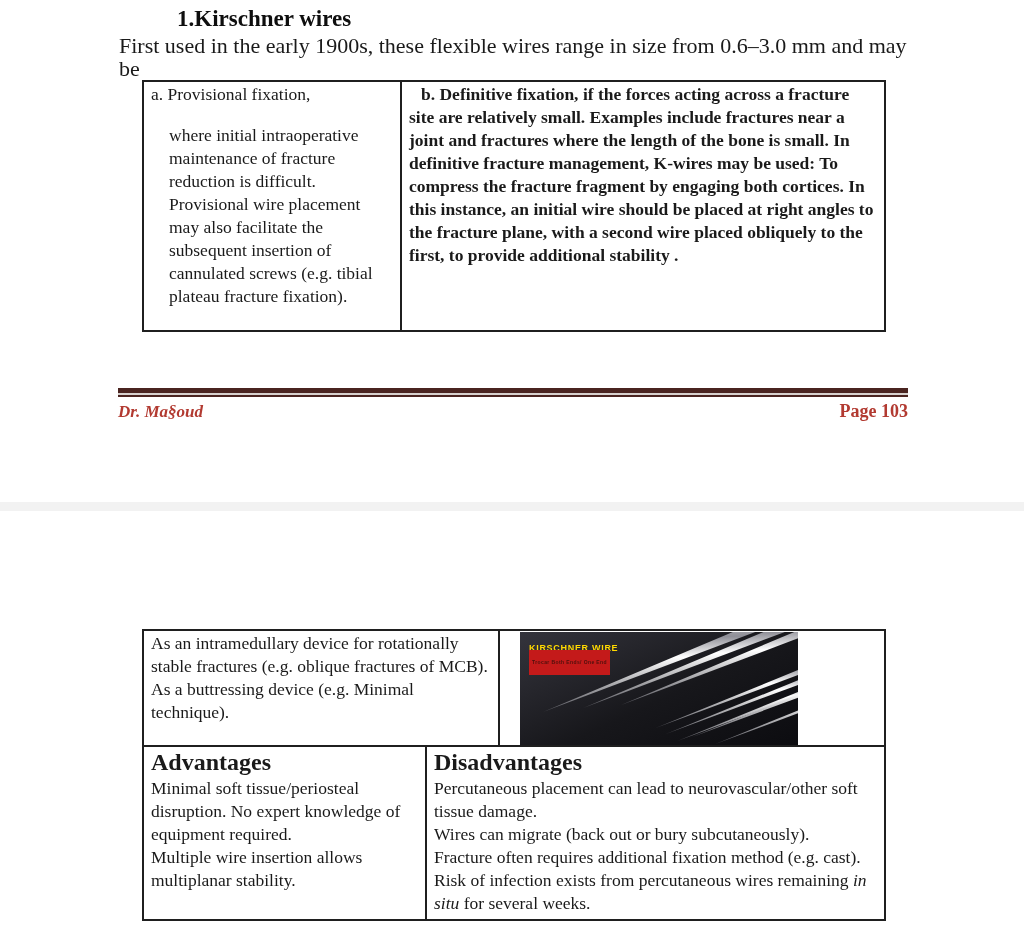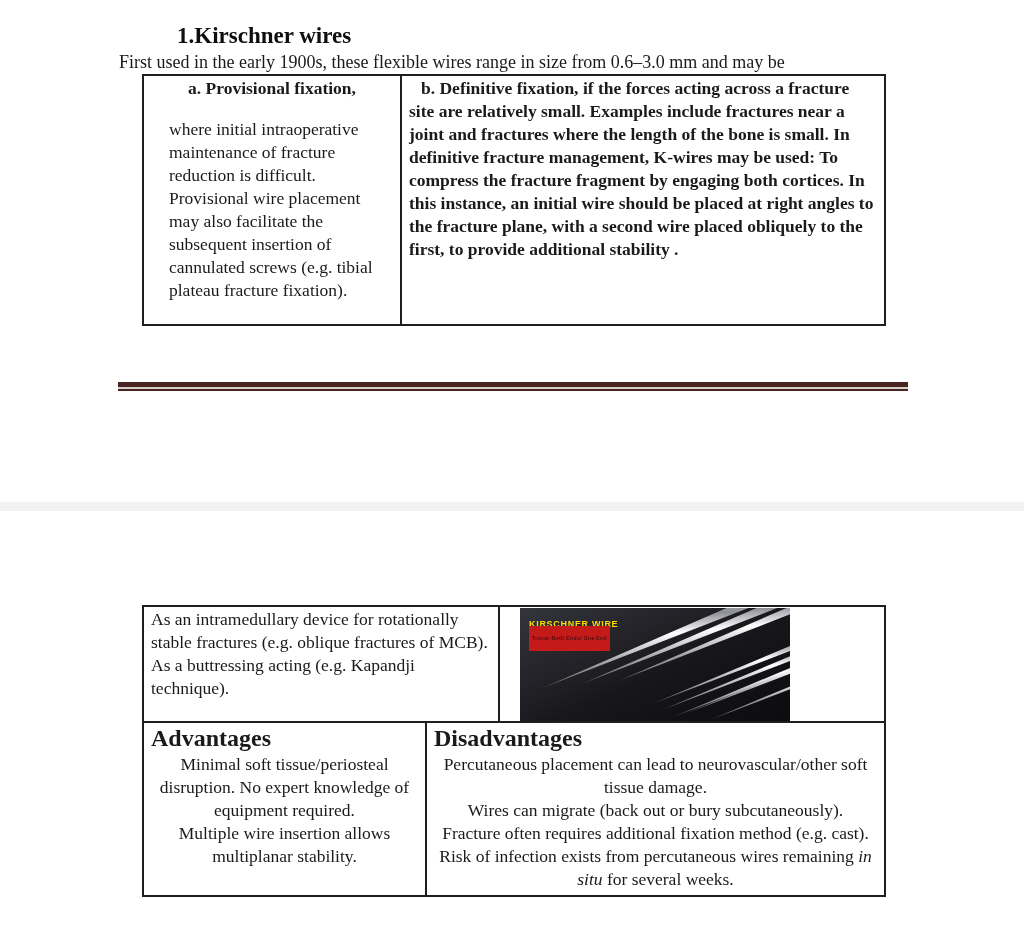--- a/index.html
+++ b/index.html
@@ -3,70 +3,69 @@
 <meta charset="utf-8">
 <style>
   html,body{margin:0;padding:0;}
   body{
     width:1024px;height:947px;background:#ffffff;overflow:hidden;
     font-family:"Liberation Serif",serif;color:#1a1a1a;
   }
   
   .page1{height:502px;background:#ffffff;}
   .doc-title{
-    margin:0 0 0 177px;padding-top:21px;
+    margin:0 0 0 177px;padding-top:4px;
     font-size:23px;line-height:30px;font-weight:bold;color:#0e0e0e;
   }
-  .intro-line{margin-left:119px;width:800px;font-size:18px;line-height:23px;}
+  .intro-line{margin-left:119px;width:800px;font-size:22px;line-height:23px;}
   .intro-line.indent{margin-left:142px;}
   table.doc{border-collapse:collapse;table-layout:fixed;margin-left:142px;}
   table.doc td{
     border:2px solid #1f1f1f;vertical-align:top;
     font-size:17.5px;line-height:23px;padding:1px 7px 4px 7px;
   }
-  .cell-a-head{font-weight:bold;text-align:center;}
+  .cell-a-head{font-weight:normal;}
   .cell-a-body{margin:18px;}
   .cell-b p{margin:0;text-indent:12px;font-weight:bold;}
   .footer-rule{margin:56px 0 0 118px;width:790px;}
   .fr-thick{height:5px;background:#4a2420;}
   .fr-gap{height:2px;background:#d7d1ce;}
   .fr-thin{height:2px;background:#4a2420;}
   .footer-row{
     margin:4px 0 0 118px;width:790px;display:flex;
     justify-content:space-between;align-items:baseline;color:#b23a31;
   }
   .footer-author{font-weight:bold;font-style:italic;font-size:17px;}
   .footer-page{font-weight:bold;font-size:18px;}
   
   .page-gap{height:9px;background:#f2f2f2;}
   
   .page2{height:436px;background:#ffffff;}
-  table.upper{margin:94px 0 0 142px;}
+  table.upper{margin:118px 0 0 142px;}
   table.lower{margin:-2px 0 12px 142px;}
   .uses2 p{margin:0;}
   .photo-cell{padding:0 !important;}
   .photo{
-    position:relative;width:242px;height:113px;margin:1px 0 0 20px;
+    position:relative;width:278px;height:113px;margin:1px 0 0 20px;
     background:linear-gradient(155deg,#34343c 0%,#17171b 55%,#0c0c10 100%);
     overflow:hidden;
-    padding-left:28px;
   }
   .photo-title{
     position:absolute;top:5px;left:9px;color:#ffd900;
     font-family:"Liberation Sans",sans-serif;font-size:9px;font-weight:bold;
     letter-spacing:.7px;white-space:nowrap;
   }
   .photo-sub{
     position:absolute;top:18px;left:9px;background:#c41a1a;color:#4d100d;
     font-family:"Liberation Sans",sans-serif;font-size:5px;font-weight:bold;
     padding:1px 3px;letter-spacing:.4px;white-space:nowrap;
   }
   svg.wires{position:absolute;left:0;top:0;width:100%;height:100%;}
   .pros-head{margin:0;font-size:24px;line-height:29px;font-weight:bold;}
-  .pros-body p{margin:0;text-align:center;}
+  .pros-body p{margin:0;}
 </style>
 </head>
 <body>
 
 <div class="page1">
 
   <h1 class="doc-title">1.Kirschner wires</h1>
 
   <div class="intro-line">First used in the early 1900s, these flexible wires range in size from 0.6–3.0 mm and may be</div>
 
@@ -87,37 +86,41 @@
       </td>
     </tr>
   </tbody>
     </table>
 
   <div class="footer-rule">
     <div class="fr-thick"></div>
     <div class="fr-gap"></div>
     <div class="fr-thin"></div>
   </div>
+  <div class="footer-row">
+    <span class="footer-author">Dr. Ma§oud</span>
+    <span class="footer-page">Page 103</span>
+  </div>
 
 </div>
 
 <div class="page-gap"></div>
 
 <div class="page2">
 
   <table class="doc upper">
     <colgroup>
         <col style="width:356px">
         <col style="width:386px">
       </colgroup>
     <tbody>
         <tr>
       <td class="uses2">
         <p>As an intramedullary device for rotationally stable fractures (e.g. oblique fractures of MCB).</p>
-        <p>As a buttressing acting (e.g. Kapandji technique).</p>
+        <p>As a buttressing device (e.g. Minimal technique).</p>
       </td>
       <td class="photo-cell">
         <div class="photo">
           <svg class="wires" viewBox="0 0 242 113" preserveAspectRatio="none">
             <defs>
               <linearGradient id="met" x1="0" y1="0" x2="0" y2="1">
                 <stop offset="0" stop-color="#fafafa"></stop>
                 <stop offset="0.38" stop-color="#8f8f97"></stop>
                 <stop offset="0.55" stop-color="#ffffff"></stop>
                 <stop offset="1" stop-color="#55555c"></stop>

